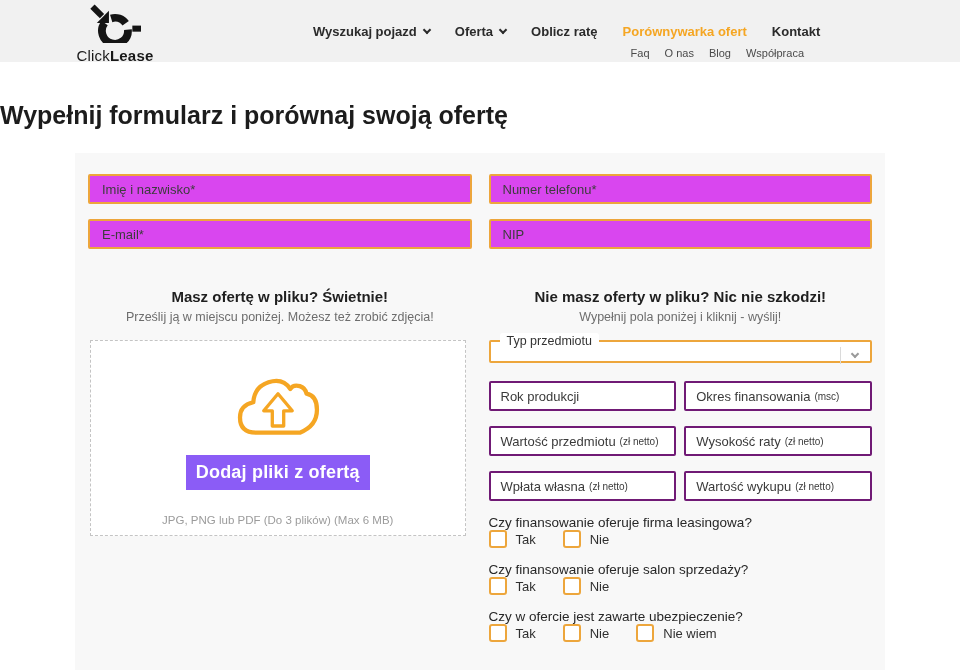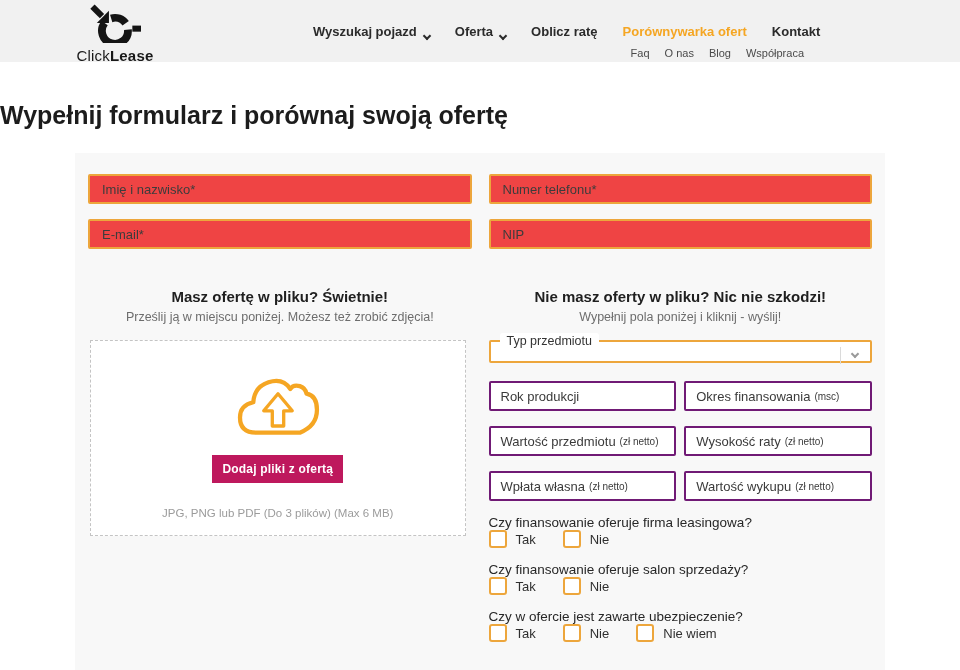--- a/index.html
+++ b/index.html
@@ -5,52 +5,52 @@
   * { margin:0; padding:0; box-sizing:border-box; }
   html,body { width:960px; height:670px; background:#ffffff; overflow:hidden;
     font-family:"Liberation Sans","DejaVu Sans",sans-serif; }
 
   
   .header { position:relative; height:62px; background:#f1f1f1; }
   .logo { position:absolute; left:75px; top:3px; width:80px; text-align:center; cursor:pointer; }
   .logo-text { font-size:15px; color:#191919; letter-spacing:.2px; }
   .logo-text b { font-weight:700; }
   .nav-main { position:absolute; left:313px; top:24px; display:flex; gap:25px; align-items:center; }
-  .nav-item { font-size:13px; font-weight:700; color:#2b2b2b; display:flex; align-items:flex-end; gap:7px; cursor:pointer; white-space:nowrap; }
+  .nav-item { font-size:13px; font-weight:700; color:#2b2b2b; display:flex; align-items:center; gap:7px; cursor:pointer; white-space:nowrap; }
   .nav-item.active { color:#f5a623; }
   .chev { width:6px; height:6px; border-right:2px solid #2b2b2b; border-bottom:2px solid #2b2b2b;
           transform:rotate(45deg); margin-top:-3px; }
   .nav-sub { position:absolute; right:156px; top:47px; display:flex; gap:15px; }
   .nav-sub-item { font-size:11px; color:#4a4a4a; cursor:pointer; }
   .phone-group { position:absolute; left:769px; top:13px; height:37px; display:flex; align-items:center;
                  border-left:3px solid #eda62c; padding-left:17px; }
   .phone-number { font-size:17px; font-weight:700; color:#1c1c1c; margin-left:10px; letter-spacing:.5px; }
 
   
   .page-title { margin-top:39px; text-align:left; font-size:25px; font-weight:700; color:#1c1c1c; }
 
   
   .form-wrap { width:810px; margin:23px 0 0 75px; background:#f8f8f8; padding:21px 13px 18px 13px; height:535px; }
   .contact-grid { display:grid; grid-template-columns:1fr 1fr; column-gap:17px; row-gap:15px; }
-  .tb { height:30px; width:100%; border:2px solid #eda63c; border-radius:2px; background:#ef4444;
+  .tb { height:30px; width:100%; border:2px solid #eda63c; border-radius:2px; background:#d946ef;
         padding:0 12px; font-size:13px; color:#3a3a3a; outline:none;
         font-family:"Liberation Sans","DejaVu Sans",sans-serif; }
   .tb::placeholder { color:#3c3c3c; opacity:1; }
 
   .cols { display:flex; gap:17px; margin-top:39px; }
   .col { flex:1; min-width:0; }
   .sec-head { text-align:center; font-size:15px; font-weight:700; color:#1f1f1f; }
   .sec-sub { text-align:center; font-size:12.5px; color:#6d6d6d; margin-top:5px; }
 
   
   .upload-box { margin-top:16px; margin-left:2px; margin-right:6px; height:196px; background:#fff;
                 border:1px dashed #c4c4c4; display:flex; flex-direction:column; align-items:center; cursor:pointer; }
   .cloud { margin-top:28px; }
-  .upload-btn { margin-top:10px; background:#be185d; color:#fff; border:none; cursor:pointer;
-                font-size:12px; font-weight:700; padding:7px 10px; letter-spacing:.2px;
+  .upload-btn { margin-top:10px; background:#8b5cf6; color:#fff; border:none; cursor:pointer;
+                font-size:18px; font-weight:700; padding:7px 10px; letter-spacing:.2px;
                 font-family:"Liberation Sans","DejaVu Sans",sans-serif; }
   .file-hint { margin-top:24px; font-size:11.5px; color:#9b9b9b; }
 
   
   .select-box { position:relative; margin-top:16px; height:23px; border:2px solid #eda63c; border-radius:2px;
                 background:#fff; cursor:pointer; }
   .select-label { position:absolute; top:-9px; left:9px; background:#fff; border-radius:3px;
                   padding:1px 7px; font-size:12.5px; color:#333; white-space:nowrap; }
   .select-arrow { position:absolute; right:0; top:5px; height:17px; display:flex; align-items:center;
                   border-left:1px solid #dadada; padding:0 12px 0 11px; }

